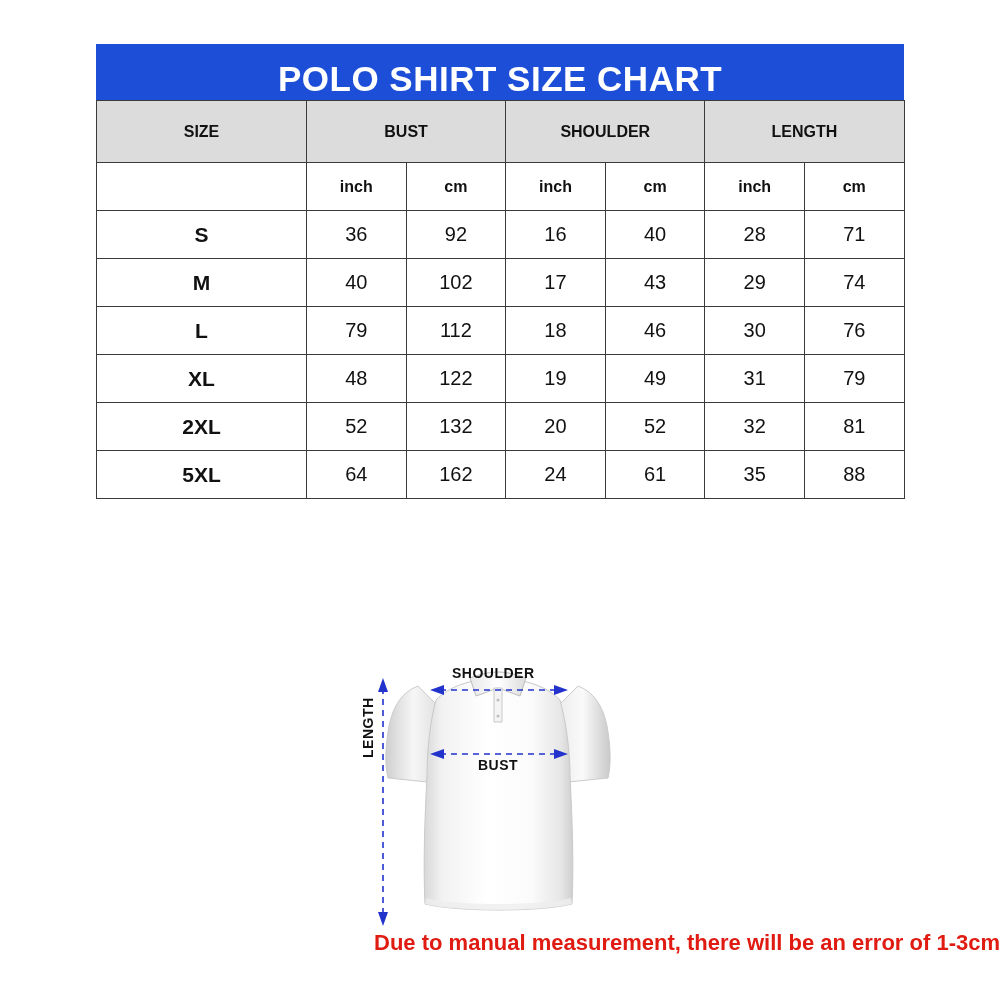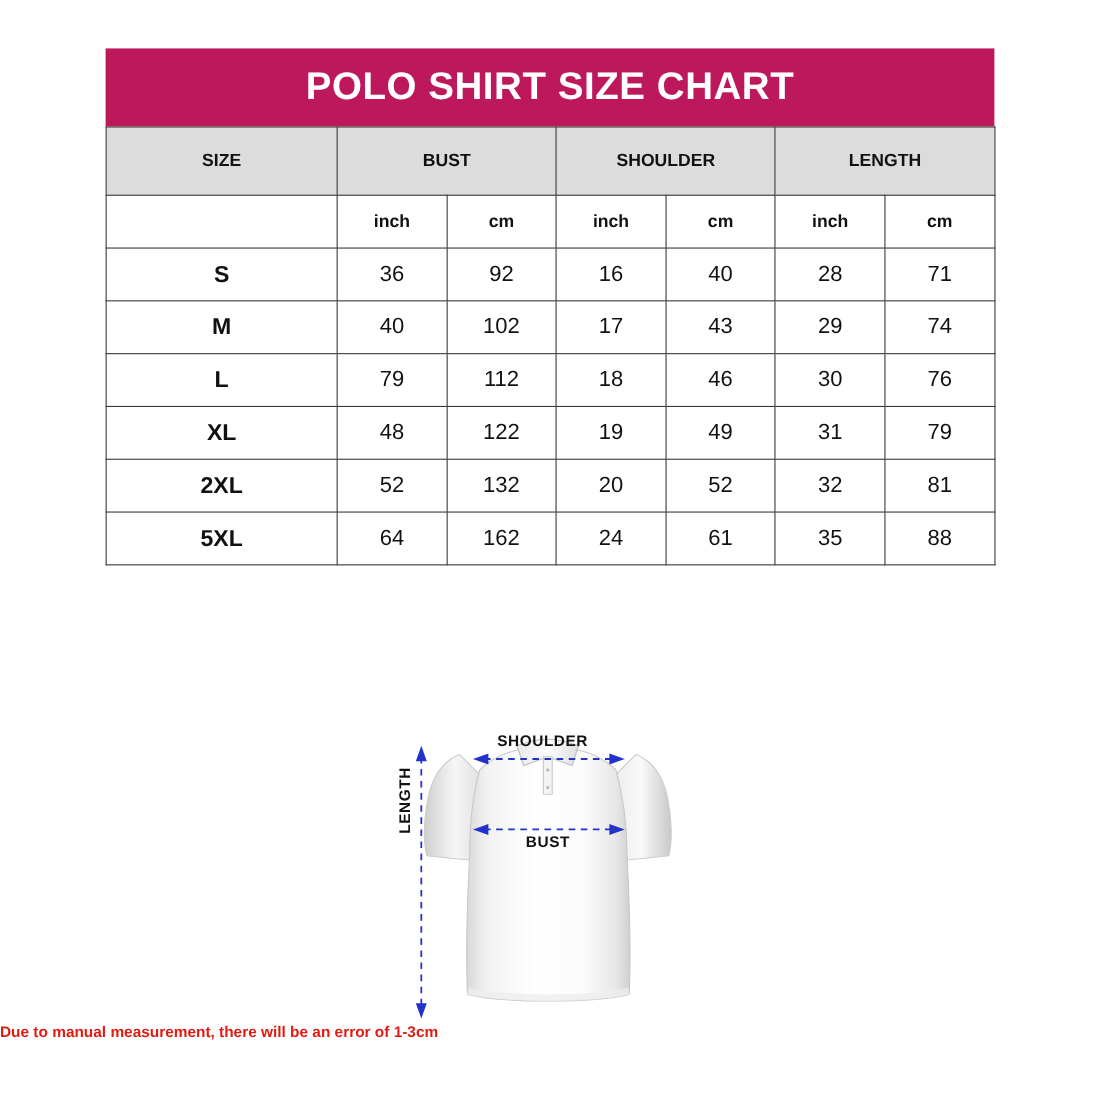--- a/index.html
+++ b/index.html
@@ -23,27 +23,27 @@
   }
 
   
   .chart-wrap {
     position: absolute;
     left: 96px;
     top: 44px;
     width: 808px;
   }
   .chart-title {
-    background: #be185d;
+    background: #1d4ed8;
     color: #ffffff;
     text-align: center;
     font-size: 35px;
     font-weight: bold;
     letter-spacing: 0.5px;
-    padding: 17px 0 19px 0;
+    padding: 17px 0 4px 0;
     line-height: 1;
     box-sizing: border-box;
   }
   table.size-table {
     border-collapse: collapse;
     width: 808px;
     table-layout: fixed;
   }
   table.size-table td, table.size-table th {
     border: 1px solid #3a3a3a;
@@ -114,24 +114,24 @@
     transform: rotate(-90deg);
     transform-origin: left top;
     white-space: nowrap;
   }
 
   .note {
     position: absolute;
     left: 0;
     top: 930px;
     width: 1000px;
-    text-align: left;
+    text-align: right;
     color: #e01b12;
     font-weight: bold;
-    font-size: 14px;
+    font-size: 22px;
   }
 </style>
 </head>
 <body>
 
 <div class="page">
 
   <div class="chart-wrap">
     <div class="chart-title">POLO SHIRT SIZE CHART</div>
 

